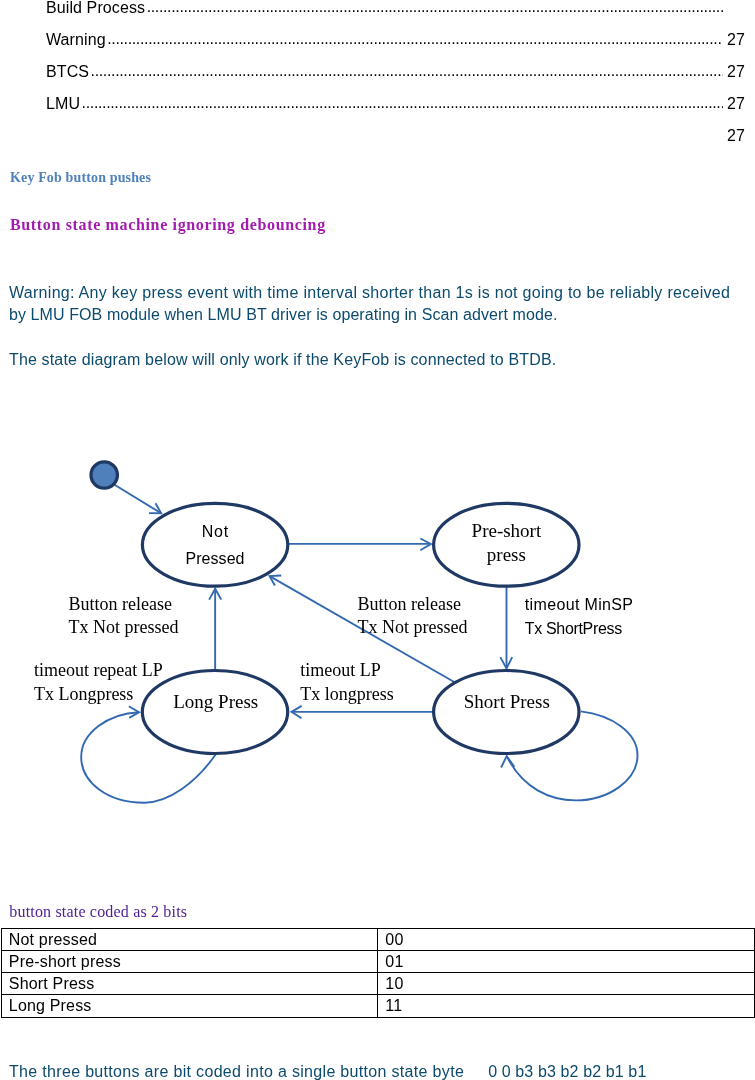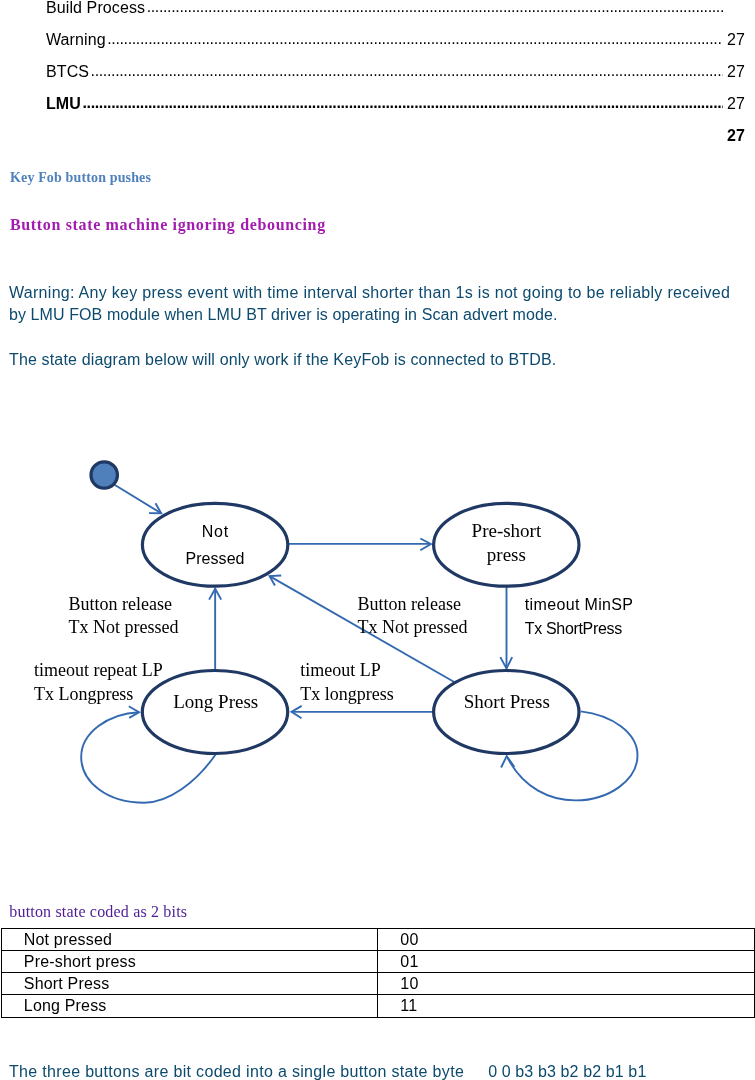--- a/index.html
+++ b/index.html
@@ -36,21 +36,21 @@
   .dg-txt{font-family:"Liberation Serif",serif;font-size:19px;fill:#000;}
   .dg-txt-sans{font-family:"Liberation Sans",sans-serif;font-size:16px;
                letter-spacing:.4px;fill:#000;}
   .dg-lbl{font-family:"Liberation Serif",serif;font-size:18px;fill:#000;}
   .dg-lbl-sans{font-family:"Liberation Sans",sans-serif;font-size:16px;
                letter-spacing:.35px;fill:#000;}
 
   
   .tbl{position:absolute;border-collapse:collapse;table-layout:fixed;}
   .tbl td{border:1px solid #000;font-size:16px;letter-spacing:.18px;
-          padding:0 0 0 22px;height:21.25px;line-height:21.25px;vertical-align:middle;
+          padding:0 0 0 7px;height:21.25px;line-height:21.25px;vertical-align:middle;
           font-family:"Liberation Sans",sans-serif;}
 </style>
 </head>
 <body>
 
 <div class="page">
 
   <div class="toc-row" style="top:-1.5px;">
     <span class="toc-label">Build Process</span>
     <span class="toc-dots">..............................................................................................................................................................</span>
@@ -59,21 +59,21 @@
   <div class="toc-row" style="top:30.8px;">
     <span class="toc-label">Warning</span>
     <span class="toc-dots">..............................................................................................................................................................</span>
     <span class="toc-page">27</span>
   </div>
   <div class="toc-row" style="top:63.1px;">
     <span class="toc-label">BTCS</span>
     <span class="toc-dots">..............................................................................................................................................................</span>
     <span class="toc-page">27</span>
   </div>
-  <div class="toc-row" style="top:95.4px;font-weight:bold;">
+  <div class="toc-row" style="top:95.4px;">
     <span class="toc-label">LMU</span>
     <span class="toc-dots">..............................................................................................................................................................</span>
     <span class="toc-page">27</span>
   </div>
 
   <div class="h1" style="left:10px;top:170px;">Key Fob button pushes</div>
   <div class="h2" style="left:10px;top:216px;">Button state machine ignoring debouncing</div>
 
   <div class="para" style="left:9px;top:282px;letter-spacing:0.29px;">Warning: Any key press event with time interval shorter than 1s is not going to be reliably received</div>
   <div class="para" style="left:9px;top:349.2px;letter-spacing:0.15px;">The state diagram below will only work if the KeyFob is connected to BTDB.</div>

